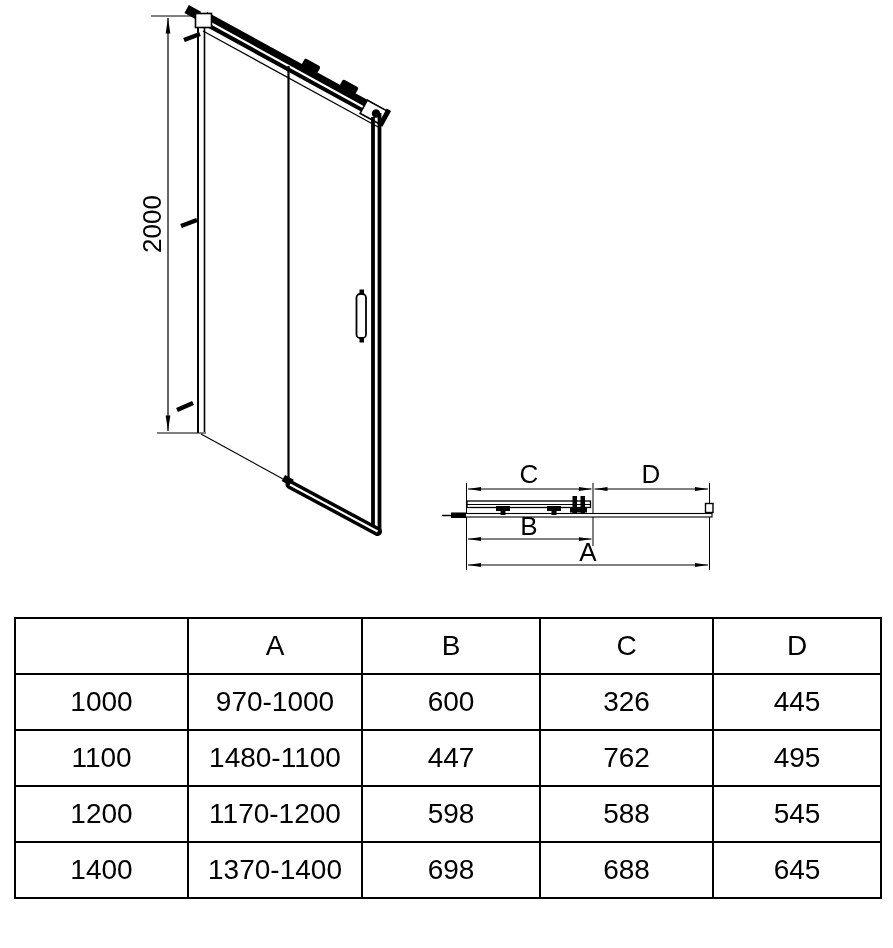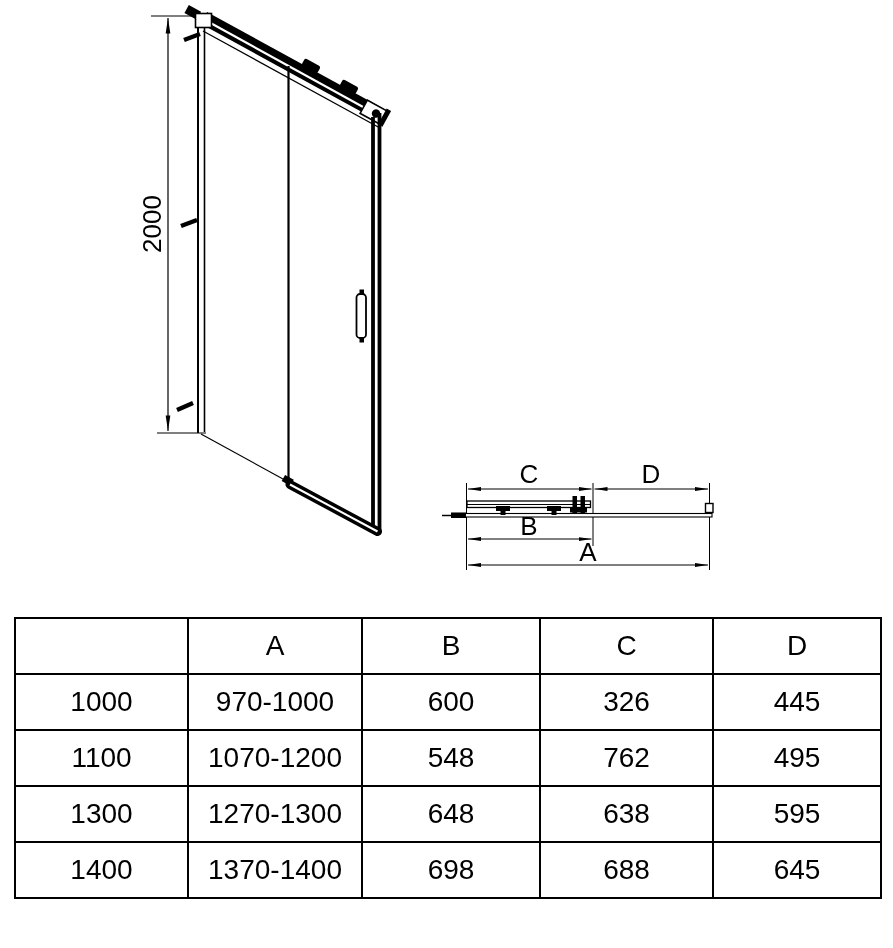--- a/index.html
+++ b/index.html
@@ -164,31 +164,31 @@
     <tbody>
       <tr>
         <td>1000</td>
         <td>970-1000</td>
         <td>600</td>
         <td>326</td>
         <td>445</td>
       </tr>
       <tr>
         <td>1100</td>
-        <td>1070-1200</td>
-        <td>548</td>
+        <td>1480-1100</td>
+        <td>447</td>
         <td>762</td>
         <td>495</td>
       </tr>
       <tr>
-        <td>1300</td>
-        <td>1270-1300</td>
-        <td>648</td>
-        <td>638</td>
-        <td>595</td>
+        <td>1200</td>
+        <td>1170-1200</td>
+        <td>598</td>
+        <td>588</td>
+        <td>545</td>
       </tr>
       <tr>
         <td>1400</td>
         <td>1370-1400</td>
         <td>698</td>
         <td>688</td>
         <td>645</td>
       </tr>
     </tbody>
   </table>

